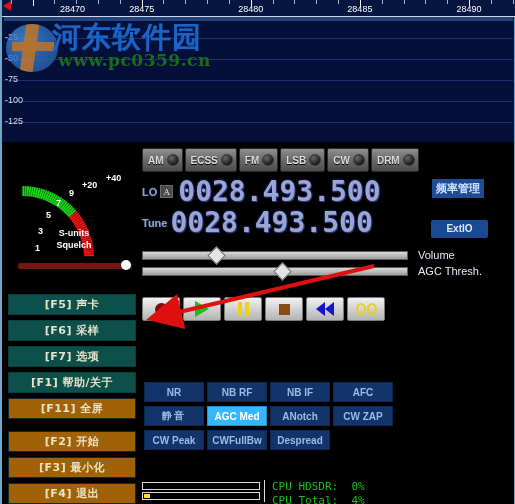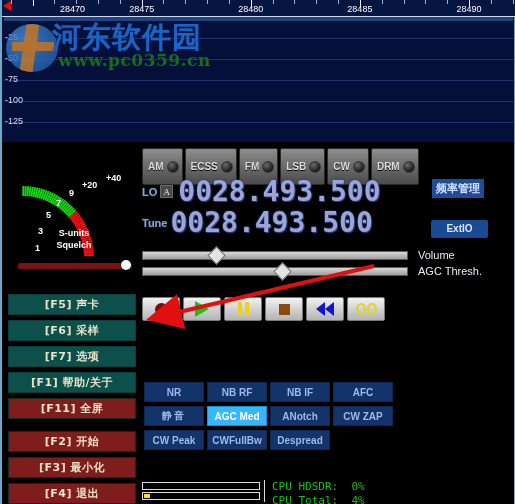--- a/index.html
+++ b/index.html
@@ -44,21 +44,21 @@
   #smeter svg{display:block;}
   .sm-num{font-size:9px;fill:#ffffff;font-family:"Liberation Sans",sans-serif;font-weight:bold;}
   .sm-cap{font-size:9px;fill:#ffffff;font-family:"Liberation Sans",sans-serif;font-weight:bold;}
   #squelchbar{position:absolute;left:10px;top:117px;width:114px;height:6px;background:#7a1414;
               border-radius:2px;}
   #squelchknob{position:absolute;left:113px;top:114px;width:10px;height:10px;border-radius:50%;
                background:#fff;box-shadow:0 0 2px #000;}
 
   
   #moderow{position:absolute;left:140px;top:6px;height:24px;display:flex;gap:2px;}
-  .modebtn{height:37px;display:flex;align-items:center;padding:0 3px 0 5px;gap:3px;
+  .modebtn{height:24px;display:flex;align-items:center;padding:0 3px 0 5px;gap:3px;
            background:linear-gradient(180deg,#8e8e8e 0%,#6d6d6d 45%,#4c4c4c 100%);
            border:1px solid #2b2b2b;border-radius:2px;box-sizing:border-box;}
   .modebtn .lbl{font-size:10px;font-weight:bold;color:#dcdcdc;text-shadow:0 1px 0 #000;
                 font-family:"Liberation Sans",sans-serif;}
   .modebtn.on .lbl{color:#ffe800;}
   .led{width:12px;height:12px;border-radius:50%;
        background:radial-gradient(circle at 35% 30%,#6a6a6a,#1a1a1a 70%);
        border:1px solid #3a3a3a;box-sizing:border-box;}
   .led.on{background:radial-gradient(circle at 35% 30%,#b6ff8a,#16b200 60%,#0b6b00 100%);
           border-color:#0a5a00;box-shadow:0 0 3px #2bd400;}
@@ -108,21 +108,21 @@
 
   
   #arrow{position:absolute;left:0;top:0;width:515px;height:362px;pointer-events:none;}
 
   
   #sidebar{position:absolute;left:6px;top:152px;width:128px;}
   .sbtn{height:21px;margin-bottom:5px;background:#0d4f4b;border:1px solid #0a3f3c;
         display:flex;align-items:center;justify-content:center;box-sizing:border-box;}
   .sbtn span{font-size:11px;font-weight:bold;color:#e8e4c8;font-family:"DejaVu Sans",sans-serif;
              letter-spacing:.5px;}
-  .sbtn.dim{background:#7f1d1d;border-color:#0d2d22;}
+  .sbtn.dim{background:#a16207;border-color:#0d2d22;}
   .sbtn.spaced{margin-top:12px;}
 
   
   #dspgrid{position:absolute;left:142px;top:240px;display:grid;grid-template-columns:repeat(4,60px);
            gap:4px 3px;}
   .dbtn{height:20px;background:#12346b;border:1px solid #0d2750;display:flex;align-items:center;
         justify-content:center;box-sizing:border-box;}
   .dbtn span{font-size:10px;font-weight:bold;color:#9fb9e6;font-family:"Liberation Sans",sans-serif;}
   .dbtn.on{background:#35b6ff;border-color:#1e8fd0;}
   .dbtn.on span{color:#ffffff;}

